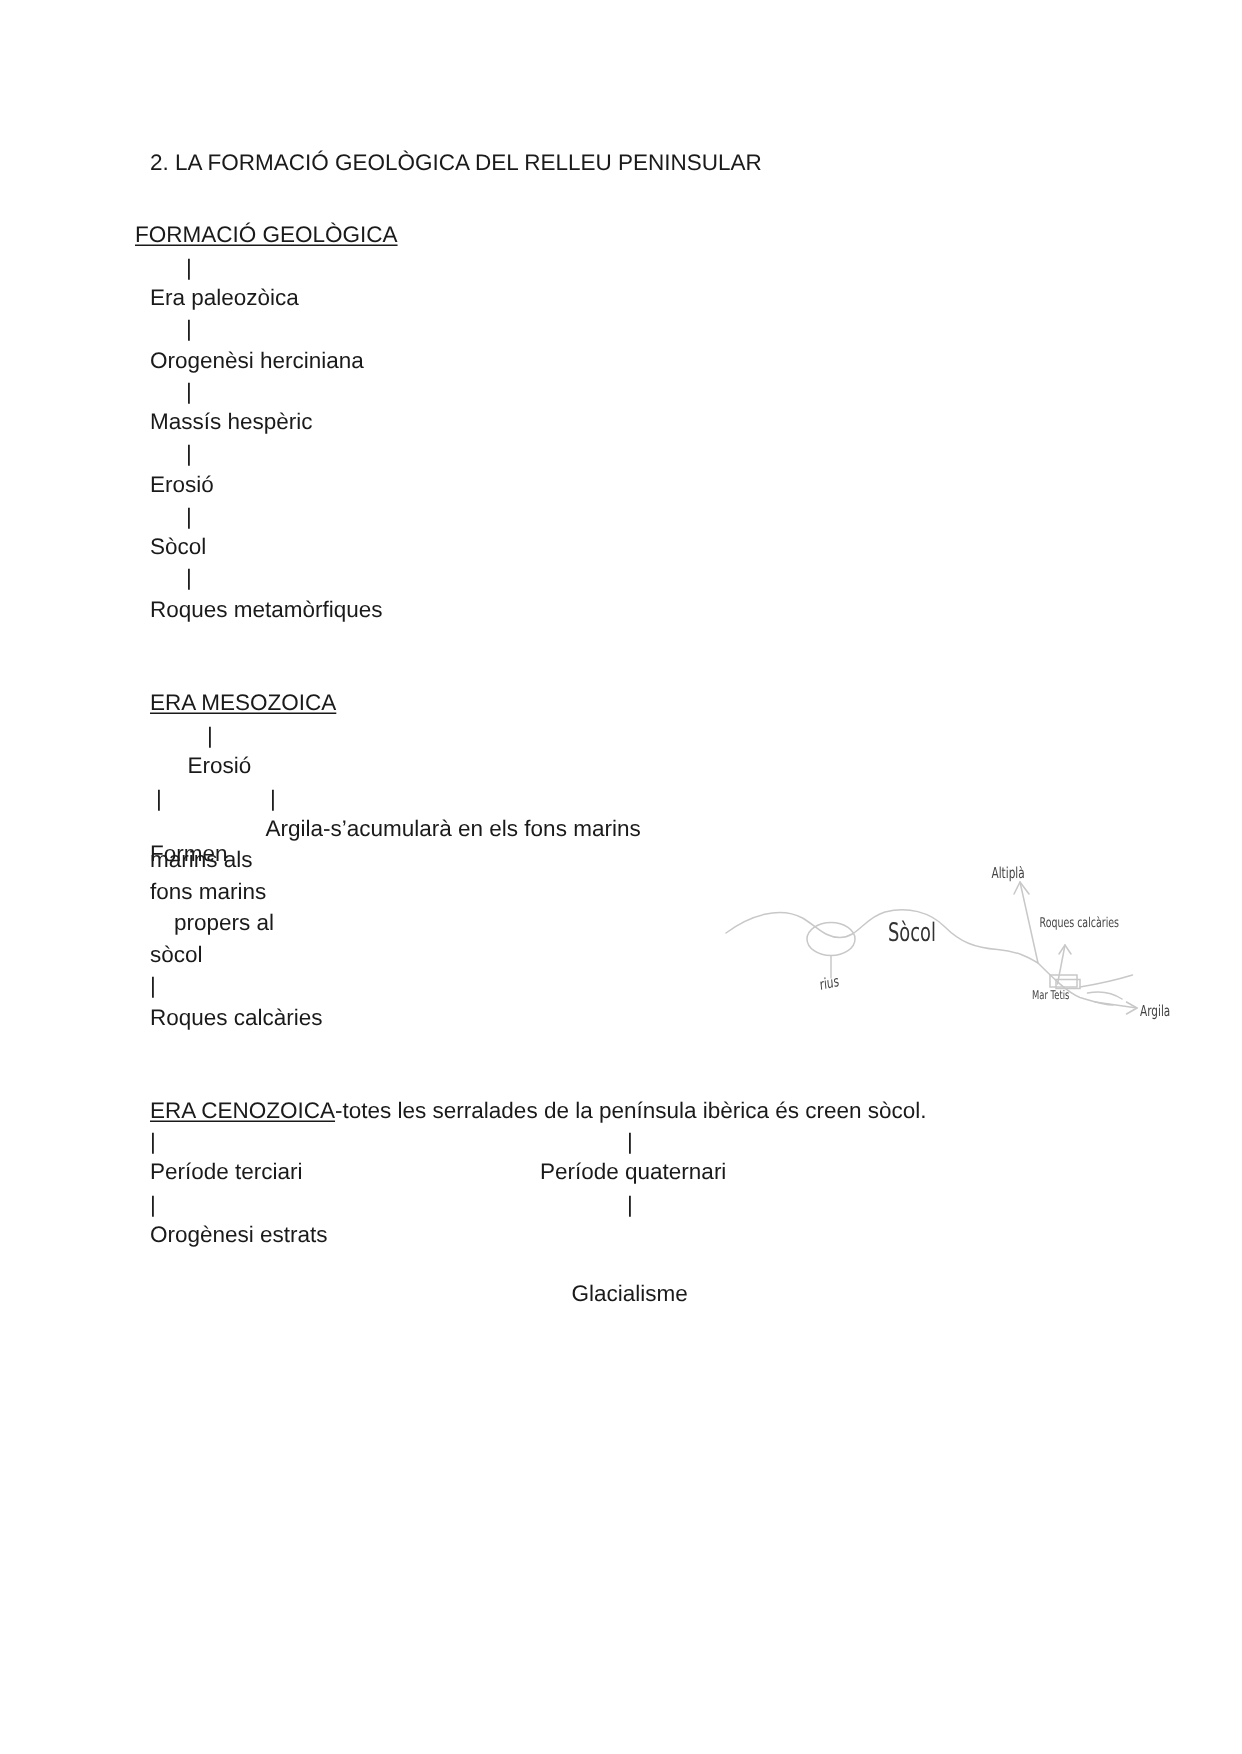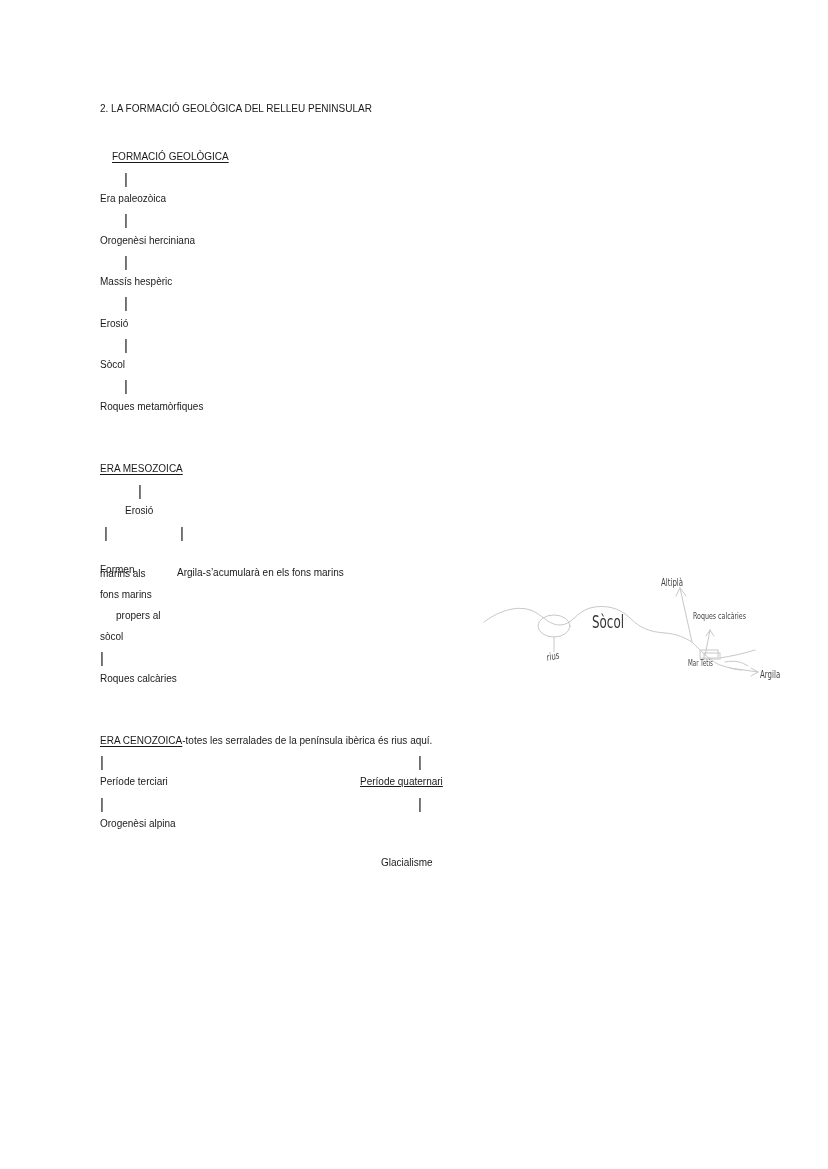--- a/index.html
+++ b/index.html
@@ -13,21 +13,21 @@
       position: relative;
       overflow: hidden;
       font-family: "Liberation Sans", sans-serif;
       color: #1a1a1a;
       font-size: 15px;
     }
     .t {
       position: absolute;
       white-space: nowrap;
       line-height: 18px;
-      font-size: 10px;
+      font-size: 15px;
     }
     .u { text-decoration: underline; text-underline-offset: 2px; }
     .pipe { position: absolute; font-size: 15px; line-height: 18px; }
     .sketch {
       position: absolute;
       left: 480px;
       top: 570px;
       width: 310px;
       height: 120px;
     }
@@ -38,41 +38,41 @@
       white-space: nowrap;
       transform: scaleX(0.7);
       transform-origin: left top;
     }
   </style>
 </head>
 <body>
 
 <div class="t" style="left:100px; top:100px;">2. LA FORMACIÓ GEOLÒGICA DEL RELLEU PENINSULAR</div>
 
-<div class="t u" style="left:112px; top:148px;">FORMACIÓ GEOLÒGICA</div>
+<div class="t u" style="left:90px; top:148px;">FORMACIÓ GEOLÒGICA</div>
 <div class="pipe" style="left:124px; top:170px;">|</div>
 <div class="t" style="left:100px; top:190px;">Era paleozòica</div>
 <div class="pipe" style="left:124px; top:211px;">|</div>
 <div class="t" style="left:100px; top:232px;">Orogenèsi herciniana</div>
 <div class="pipe" style="left:124px; top:253px;">|</div>
 <div class="t" style="left:100px; top:273px;">Massís hespèric</div>
 <div class="pipe" style="left:124px; top:294px;">|</div>
 <div class="t" style="left:100px; top:315px;">Erosió</div>
 <div class="pipe" style="left:124px; top:336px;">|</div>
 <div class="t" style="left:100px; top:356px;">Sòcol</div>
 <div class="pipe" style="left:124px; top:377px;">|</div>
 <div class="t" style="left:100px; top:398px;">Roques metamòrfiques</div>
 
 <div class="t u" style="left:100px; top:460px;">ERA MESOZOICA</div>
 <div class="pipe" style="left:138px; top:482px;">|</div>
 <div class="t" style="left:125px; top:502px;">Erosió</div>
 <div class="pipe" style="left:104px; top:524px;">|</div>
 <div class="pipe" style="left:180px; top:524px;">|</div>
 <div class="t" style="left:100px; top:544px;margin-top:17px;">Formen</div>
-<div class="t" style="left:177px; top:544px;margin-top:20px;">Argila-s’acumularà en els fons marins</div>
+<div class="t" style="left:177px; top:544px;">Argila-s’acumularà en els fons marins</div>
 <div class="t" style="left:100px; top:565px;">marins als</div>
 <div class="t" style="left:100px; top:586px;">fons marins</div>
 <div class="t" style="left:116px; top:607px;">propers al</div>
 <div class="t" style="left:100px; top:628px;">sòcol</div>
 <div class="pipe" style="left:100px; top:649px;">|</div>
 <div class="t" style="left:100px; top:670px;">Roques calcàries</div>
 
 <div class="sketch">
   <svg width="310" height="120" viewBox="0 0 310 120" style="position:absolute;left:0;top:0;">
     <g fill="none" stroke="#c8c8c8" stroke-width="1" stroke-linecap="round">
@@ -99,22 +99,22 @@
   </svg>
   <span class="sk-label" style="left:181px; top:7px; font-size:10px;">Altiplà</span>
   <span class="sk-label" style="left:213px; top:41px; font-size:9px;">Roques calcàries</span>
   <span class="sk-label" style="left:112px; top:42px; font-size:17px; color:#333;">Sòcol</span>
   <span class="sk-label" style="left:66px; top:82px; font-size:10px; transform: scaleX(0.7) rotate(-8deg);">rius</span>
   <span class="sk-label" style="left:208px; top:89px; font-size:8px;">Mar Tetis</span>
   <span class="sk-label" style="left:280px; top:99px; font-size:10px;">Argila</span>
 </div>
 
 <div class="t" style="left:100px; top:732px;">
-  <span class="u">ERA CENOZOICA</span><span>-totes les serralades de la península ibèrica és rius aquí.</span>
+  <span class="u">ERA CENOZOICA</span><span>-totes les serralades de la península ibèrica és creen sòcol.</span>
 </div>
 <div class="pipe" style="left:100px; top:753px;">|</div>
 <div class="pipe" style="left:418px; top:753px;">|</div>
 <div class="t" style="left:100px; top:773px;">Període terciari</div>
-<div class="t" style="left:360px; top:773px;text-decoration:underline;">Període quaternari</div>
+<div class="t" style="left:360px; top:773px;">Període quaternari</div>
 <div class="pipe" style="left:100px; top:795px;">|</div>
 <div class="pipe" style="left:418px; top:795px;">|</div>
-<div class="t" style="left:100px; top:815px;">Orogenèsi alpina</div>
+<div class="t" style="left:100px; top:815px;">Orogènesi estrats</div>
 <div class="t" style="left:381px; top:815px;margin-top:39px;">Glacialisme</div>
 
 </body></html>

